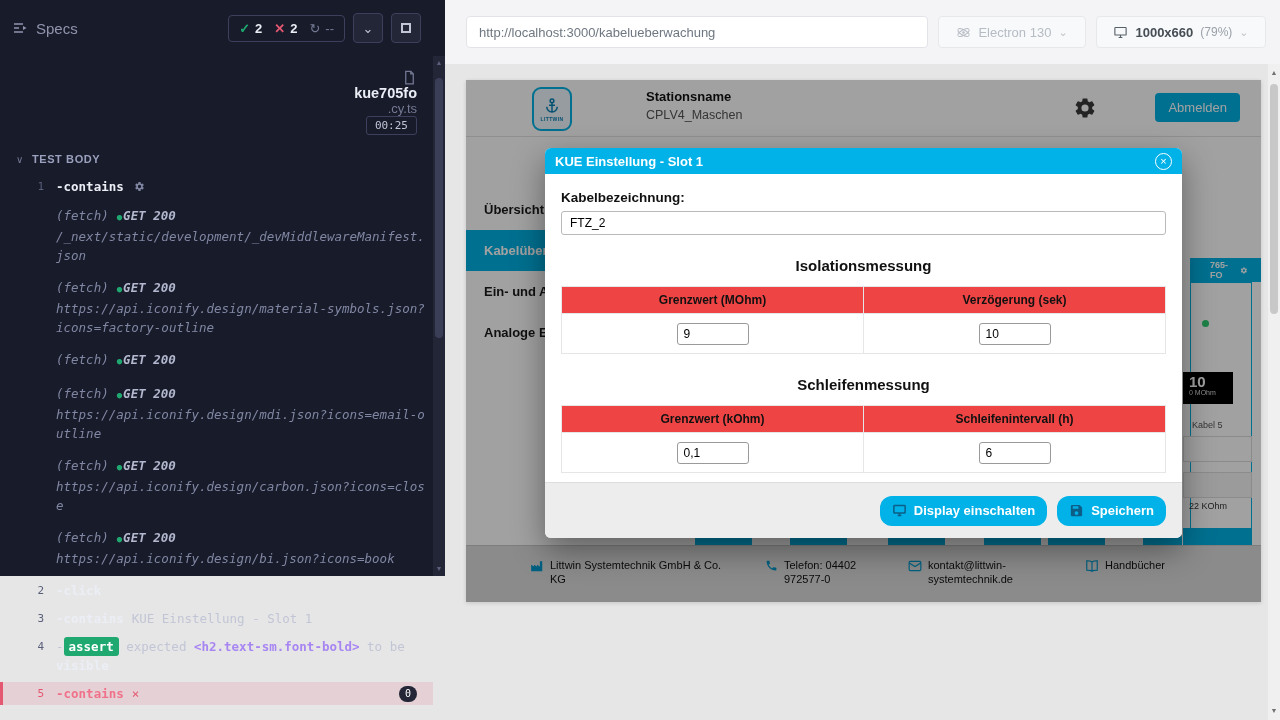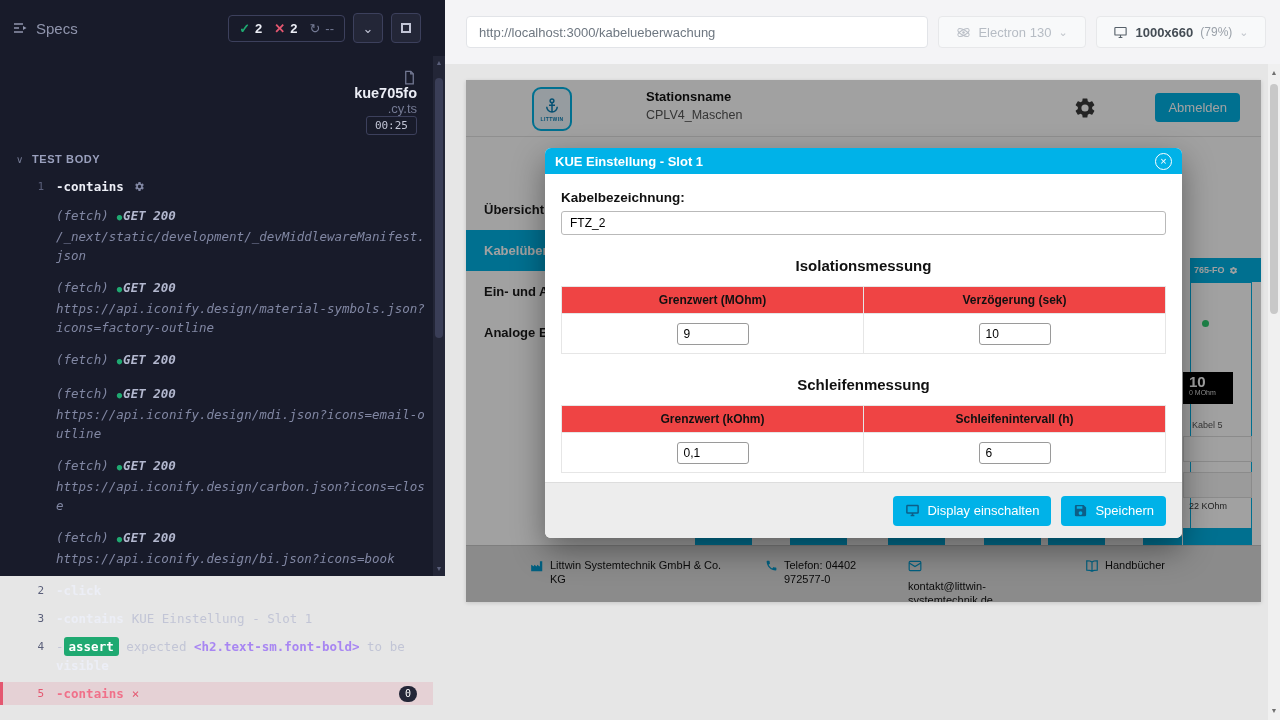--- a/index.html
+++ b/index.html
@@ -75,55 +75,55 @@
   .station-label { font-size:13px; font-weight:bold; color:#111; }
   .station-value { font-size:12.5px; color:#555; margin-top:4px; }
   .app-gear { position:absolute; right:164px; top:16px; cursor:pointer; }
   .logout-btn { position:absolute; right:21px; top:13px; height:29px; padding:0 13px; background:#00b2e5; border:none; border-radius:4px; color:#fff; font-size:13px; cursor:pointer; font-family:"Liberation Sans",sans-serif; }
 
   .app-nav { position:absolute; left:0; top:57px; width:152px; padding-top:52px; z-index:1; }
   .nav-item { padding:13px 0 13px 18px; font-size:13px; font-weight:bold; color:#1a1a1a; cursor:pointer; white-space:nowrap; overflow:hidden; }
   .nav-item.active { background:#00b2e5; color:#fff; }
 
   .frag { position:absolute; z-index:1; }
-  .frag-panel-header { left:724px; top:178px; width:78px; height:24px; background:#00b2e5; color:#fff; font-size:9px; display:flex; align-items:center; gap:4px; padding:0 4px; font-weight:bold; }
+  .frag-panel-header { left:724px; top:178px; width:78px; height:24px; background:#00b2e5; color:#fff; font-size:9px; display:flex; align-items:center; gap:4px; padding:0 20px; font-weight:bold; }
   .frag-panel-body { left:724px; top:202px; width:62px; height:263px; background:#fff; border:1px solid #00b2e5; }
   .frag-greendot { left:736px; top:240px; width:7px; height:7px; border-radius:50%; background:#2ecc71; }
   .frag-display { left:717px; top:292px; width:50px; height:32px; background:#000; color:#fff; padding:2px 0 0 6px; }
   .frag-display-value { font-size:15px; font-weight:bold; line-height:15px; }
   .frag-display-unit { font-size:7px; color:#ddd; }
   .frag-kabel { left:726px; top:340px; font-size:9px; color:#555; }
   .frag-row { left:717px; top:356px; width:69px; height:26px; border:1px solid #ddd; background:#fff; }
   .frag-row2 { left:717px; top:392px; width:69px; height:26px; border:1px solid #ddd; background:#f6f6f6; }
   .frag-kohm { left:723px; top:421px; font-size:9px; color:#333; }
   .frag-cyanbar { left:717px; top:448px; width:69px; height:17px; background:#00b2e5; }
   .frag-btn { top:455px; height:11px; background:#00b2e5; border-radius:2px 2px 0 0; }
 
   .app-footer { position:absolute; left:0; right:0; bottom:0; height:57px; background:#dcdcdc; border-top:1px solid #c8c8c8; z-index:1; font-size:11px; color:#111; }
   .foot-col { position:absolute; top:12px; display:flex; gap:6px; align-items:flex-start; line-height:14px; }
   .foot-col .ic { flex:none; margin-top:1px; }
-  .fc1 { left:64px; width:195px; } .fc2 { left:299px; width:125px; } .fc3 { left:442px; width:135px; word-break:break-word;flex-direction:column; } .fc4 { left:619px; width:140px; }
+  .fc1 { left:64px; width:195px; } .fc2 { left:299px; width:125px; } .fc3 { left:442px; width:135px; word-break:break-word; } .fc4 { left:619px; width:140px; }
 
   .backdrop { position:absolute; inset:0; background:rgba(0,0,0,0.37); z-index:5; }
 
   
   .modal { position:absolute; left:79px; top:68px; width:637px; height:390px; background:#fff; border-radius:6px; box-shadow:0 12px 32px rgba(0,0,0,.4); z-index:10; overflow:hidden; }
   .modal-header { height:26px; background:#00b2e8; display:flex; align-items:center; padding:0 10px; }
   .modal-title { color:#fff; font-size:13px; font-weight:bold; }
   .modal-close { margin-left:auto; width:17px; height:17px; border:1.5px solid #fff; border-radius:50%; color:#fff; font-size:11px; line-height:14px; text-align:center; cursor:pointer; }
   .modal-body { padding:8px 16px 0 16px; }
   .cable-label { font-size:13.5px; font-weight:bold; color:#111; margin:8px 0 6px 0; }
   .cable-input { width:100%; height:24px; border:1px solid #b9b9b9; border-radius:3px; padding:0 8px; font-size:12px; font-family:"Liberation Sans",sans-serif; outline:none; }
   .section-title { text-align:center; font-size:15px; font-weight:bold; margin:22px 0 12px 0; color:#111; }
   .mtable { width:100%; border-collapse:collapse; border:1px solid #e2e2e2; }
   .mtable th { background:#ef4444; border:1px solid #e6e6e6; height:27px; font-size:12px; font-weight:bold; color:#111; }
   .mtable td { border:1px solid #e6e6e6; height:40px; text-align:center; }
   .cell-input { width:72px; height:22px; border:1px solid #9a9a9a; border-radius:3px; padding:0 6px; font-size:12px; font-family:"Liberation Sans",sans-serif; outline:none; }
   .modal-footer { position:absolute; left:0; right:0; bottom:0; height:56px; background:#ededed; border-top:1px solid #ddd; display:flex; align-items:center; justify-content:flex-end; gap:10px; padding:0 16px; }
-  .cyan-btn { background:#00b2e8; color:#fff; border:none; border-radius:4px; height:30px; padding:0 12px; font-size:13px; font-weight:normal; display:flex; align-items:center; gap:7px; cursor:pointer; font-family:"Liberation Sans",sans-serif; }
+  .cyan-btn { background:#00b2e8; color:#fff; border:none; border-radius:12px; height:30px; padding:0 12px; font-size:13px; font-weight:bold; display:flex; align-items:center; gap:7px; cursor:pointer; font-family:"Liberation Sans",sans-serif; }
 </style>
 </head>
 <body>
 
 <div id="root">
 
   <div class="reporter">
     <div class="rep-inner">
       <div class="rep-header">
         <div class="specs">

